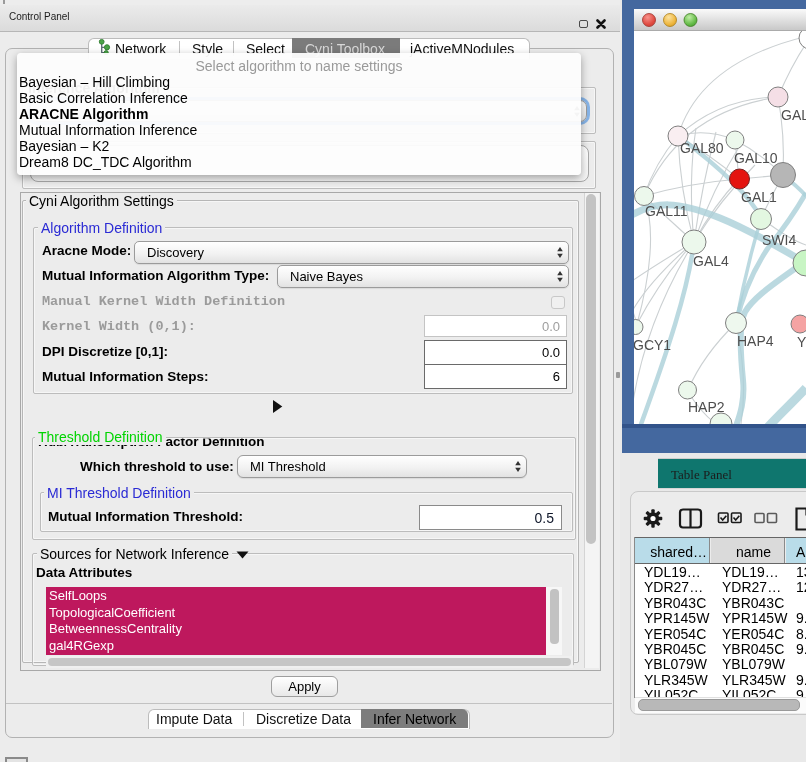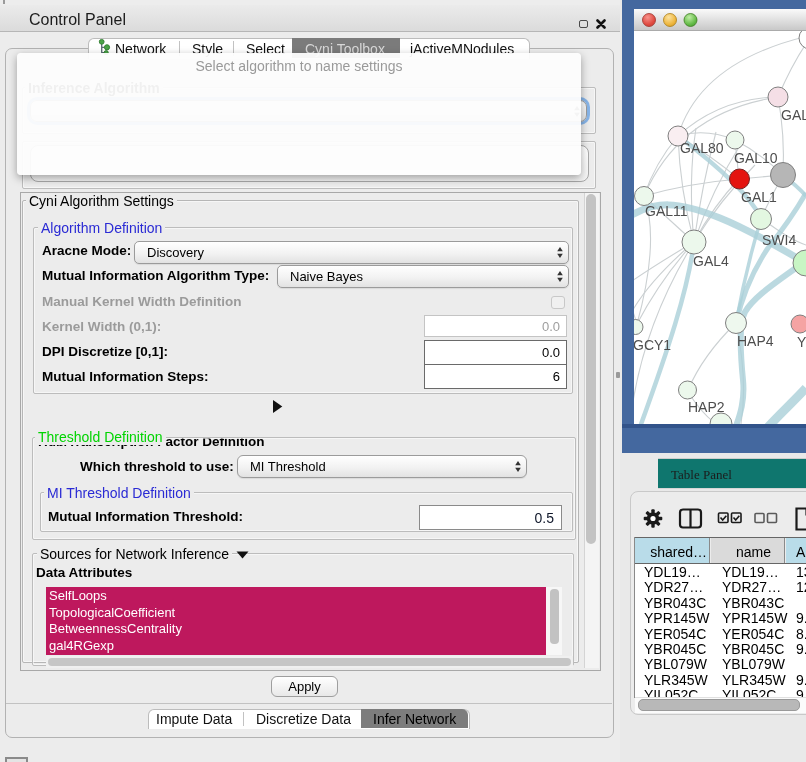--- a/index.html
+++ b/index.html
@@ -1,35 +1,35 @@
 <!DOCTYPE html>
 <html><head>
 <meta charset="utf-8">
 <style>
   html,body{margin:0;padding:0;}
   body{width:806px;height:762px;background:#e9e9e9;font-family:"Liberation Sans",sans-serif;position:relative;overflow:hidden;}
   .abs{position:absolute;}
   .b{font-weight:bold;}
   .lbl{position:absolute;font-size:13.5px;font-weight:bold;color:#000;white-space:nowrap;}
-  .lblg{position:absolute;font-size:13.5px;font-weight:bold;color:#9b9b9b;white-space:nowrap;}
+  .lblg{position:absolute;font-size:13.5px;font-weight:bold;color:#9b9b9b;white-space:nowrap;font-family:Liberation Mono, monospace;}
   .cap{position:absolute;font-size:14px;background:#ececec;padding:0 3px;white-space:nowrap;}
   .grp{position:absolute;border:1px solid #bcbcbc;border-radius:2px;box-shadow:inset 0 0 0 1px rgba(255,255,255,.55);}
   .combo{position:absolute;border:1px solid #9b9b9b;border-radius:5px;background:linear-gradient(#ffffff,#f2f2f2 55%,#e2e2e2);font-size:13px;color:#000;box-shadow:0 1px 1px rgba(0,0,0,.08);}
   .combo span{position:absolute;left:12px;top:3px;}
   .fld{position:absolute;background:#fff;font-size:13px;text-align:right;box-sizing:border-box;}
   .arr{position:absolute;width:6px;height:11px;}
   .tab-sep{position:absolute;width:1px;background:#c2c2c2;}
 </style>
 </head>
 <body>
 
 <div class="abs" style="left:0;top:0;width:620px;height:5px;background:#ededed;"></div>
 <div class="abs" style="left:3px;top:0;width:2px;height:4px;background:#9a9a9a;"></div>
 <div class="abs" id="cp-title" style="left:0;top:5px;width:620px;height:26px;background:linear-gradient(#ebebeb,#dbdbdb);border-bottom:1px solid #b6b6b6;">
-  <span style="position:absolute;left:9px;top:6px;font-size:16px;color:#1c1c1c;margin-left:20px;">Control Panel</span>
+  <span style="position:absolute;left:9px;top:6px;font-size:10px;color:#1c1c1c;">Control Panel</span>
   <span style="position:absolute;left:579px;top:15px;width:7px;height:6px;border:1.6px solid #4a4a4a;border-radius:2px;"></span>
   <svg style="position:absolute;left:596px;top:14px;" width="10" height="10" viewBox="0 0 10 10">
       <path d="M1.5 1.5 L8.5 8.5 M8.5 1.5 L1.5 8.5" stroke="#111" stroke-width="2.6" stroke-linecap="round"></path>
     </svg>
 </div>
 <div class="abs" style="left:0;top:32px;width:620px;height:730px;background:#ececec;"></div>
 
 <div class="abs" style="left:5px;top:48px;width:607px;height:688px;border:1px solid #b2b2b2;border-radius:7px;background:#ececec;"></div>
 
 <div class="abs" style="left:88px;top:38px;width:440px;height:20px;background:#ffffff;border:1px solid #bcbcbc;border-bottom:none;border-radius:6px 6px 0 0;"></div>
@@ -141,20 +141,21 @@
 
 <div class="abs" style="left:148px;top:709px;width:320px;height:19px;background:#ffffff;border:1px solid #bcbcbc;border-bottom:none;border-radius:6px 6px 0 0;"></div>
 <div class="tab-sep" style="left:243px;top:712px;height:14px;"></div>
 <div class="abs" style="left:361px;top:709px;width:107px;height:19px;background:#7d7d7d;border-radius:0 6px 0 0;"></div>
 <span class="abs" style="left:156px;top:711px;font-size:14px;color:#111;">Impute Data</span>
 <span class="abs" style="left:256px;top:711px;font-size:14px;color:#111;">Discretize Data</span>
 <span class="abs" style="left:373px;top:711px;font-size:14px;color:#000000;">Infer Network</span>
 
 <div class="abs" style="left:17px;top:53px;width:564px;height:122px;background:rgba(253,253,253,0.95);border-radius:4px;box-shadow:0 3px 9px rgba(0,0,0,0.35);">
   <div style="position:absolute;left:0;top:5px;width:100%;text-align:center;font-size:14px;color:#9a9a9a;">Select algorithm to name settings</div>
+  <div style="position:absolute;left:2px;top:21px;font-size:14px;line-height:16px;color:#000;white-space:nowrap;">Bayesian – Hill Climbing<br>Basic Correlation Inference<br><span class="b">ARACNE Algorithm</span><br>Mutual Information Inference<br>Bayesian – K2<br>Dream8 DC_TDC Algorithm</div>
 </div>
 
 <div class="abs" style="left:616px;top:372px;width:4px;height:6px;background:#9a9a9a;border-radius:1px;"></div>
 
 <div class="abs" style="left:5px;top:757px;width:19px;height:12px;border:2px solid #8a8a8a;background:#e4e4e4;"></div>
 
 <svg class="abs" style="left:622px;top:0;" width="184" height="453" viewBox="0 0 184 453">
   <rect x="0" y="0" width="184" height="453" fill="#44689f"></rect>
   <rect x="0" y="424" width="184" height="4" fill="#32538a"></rect>
   <defs>

